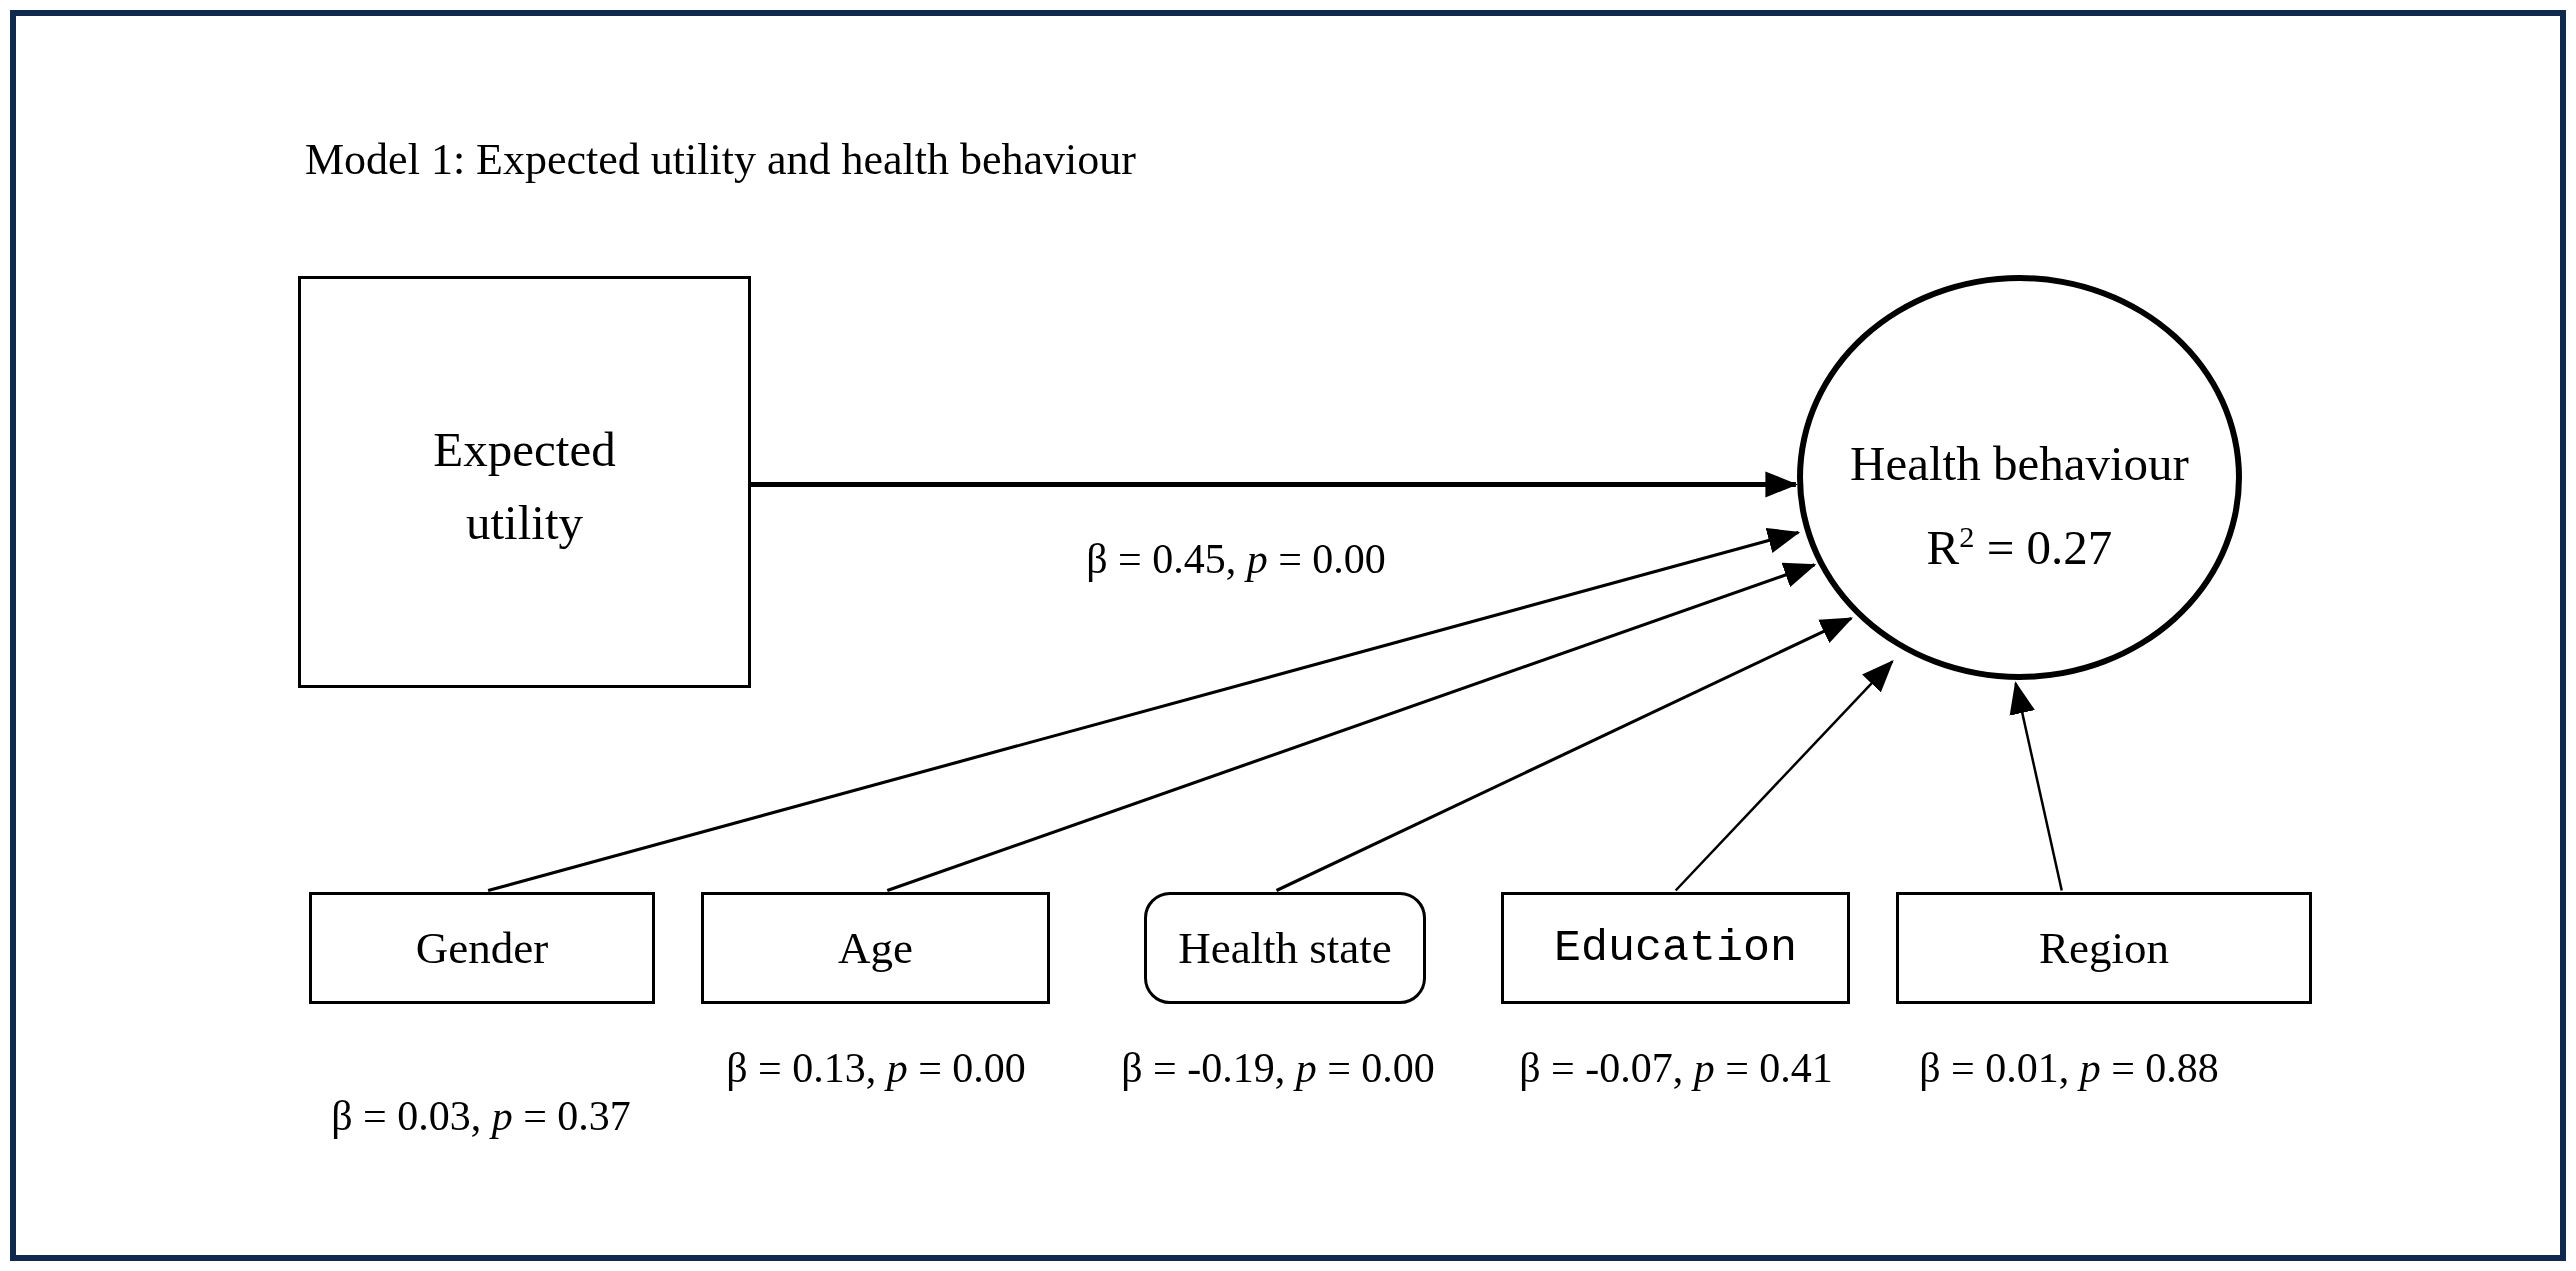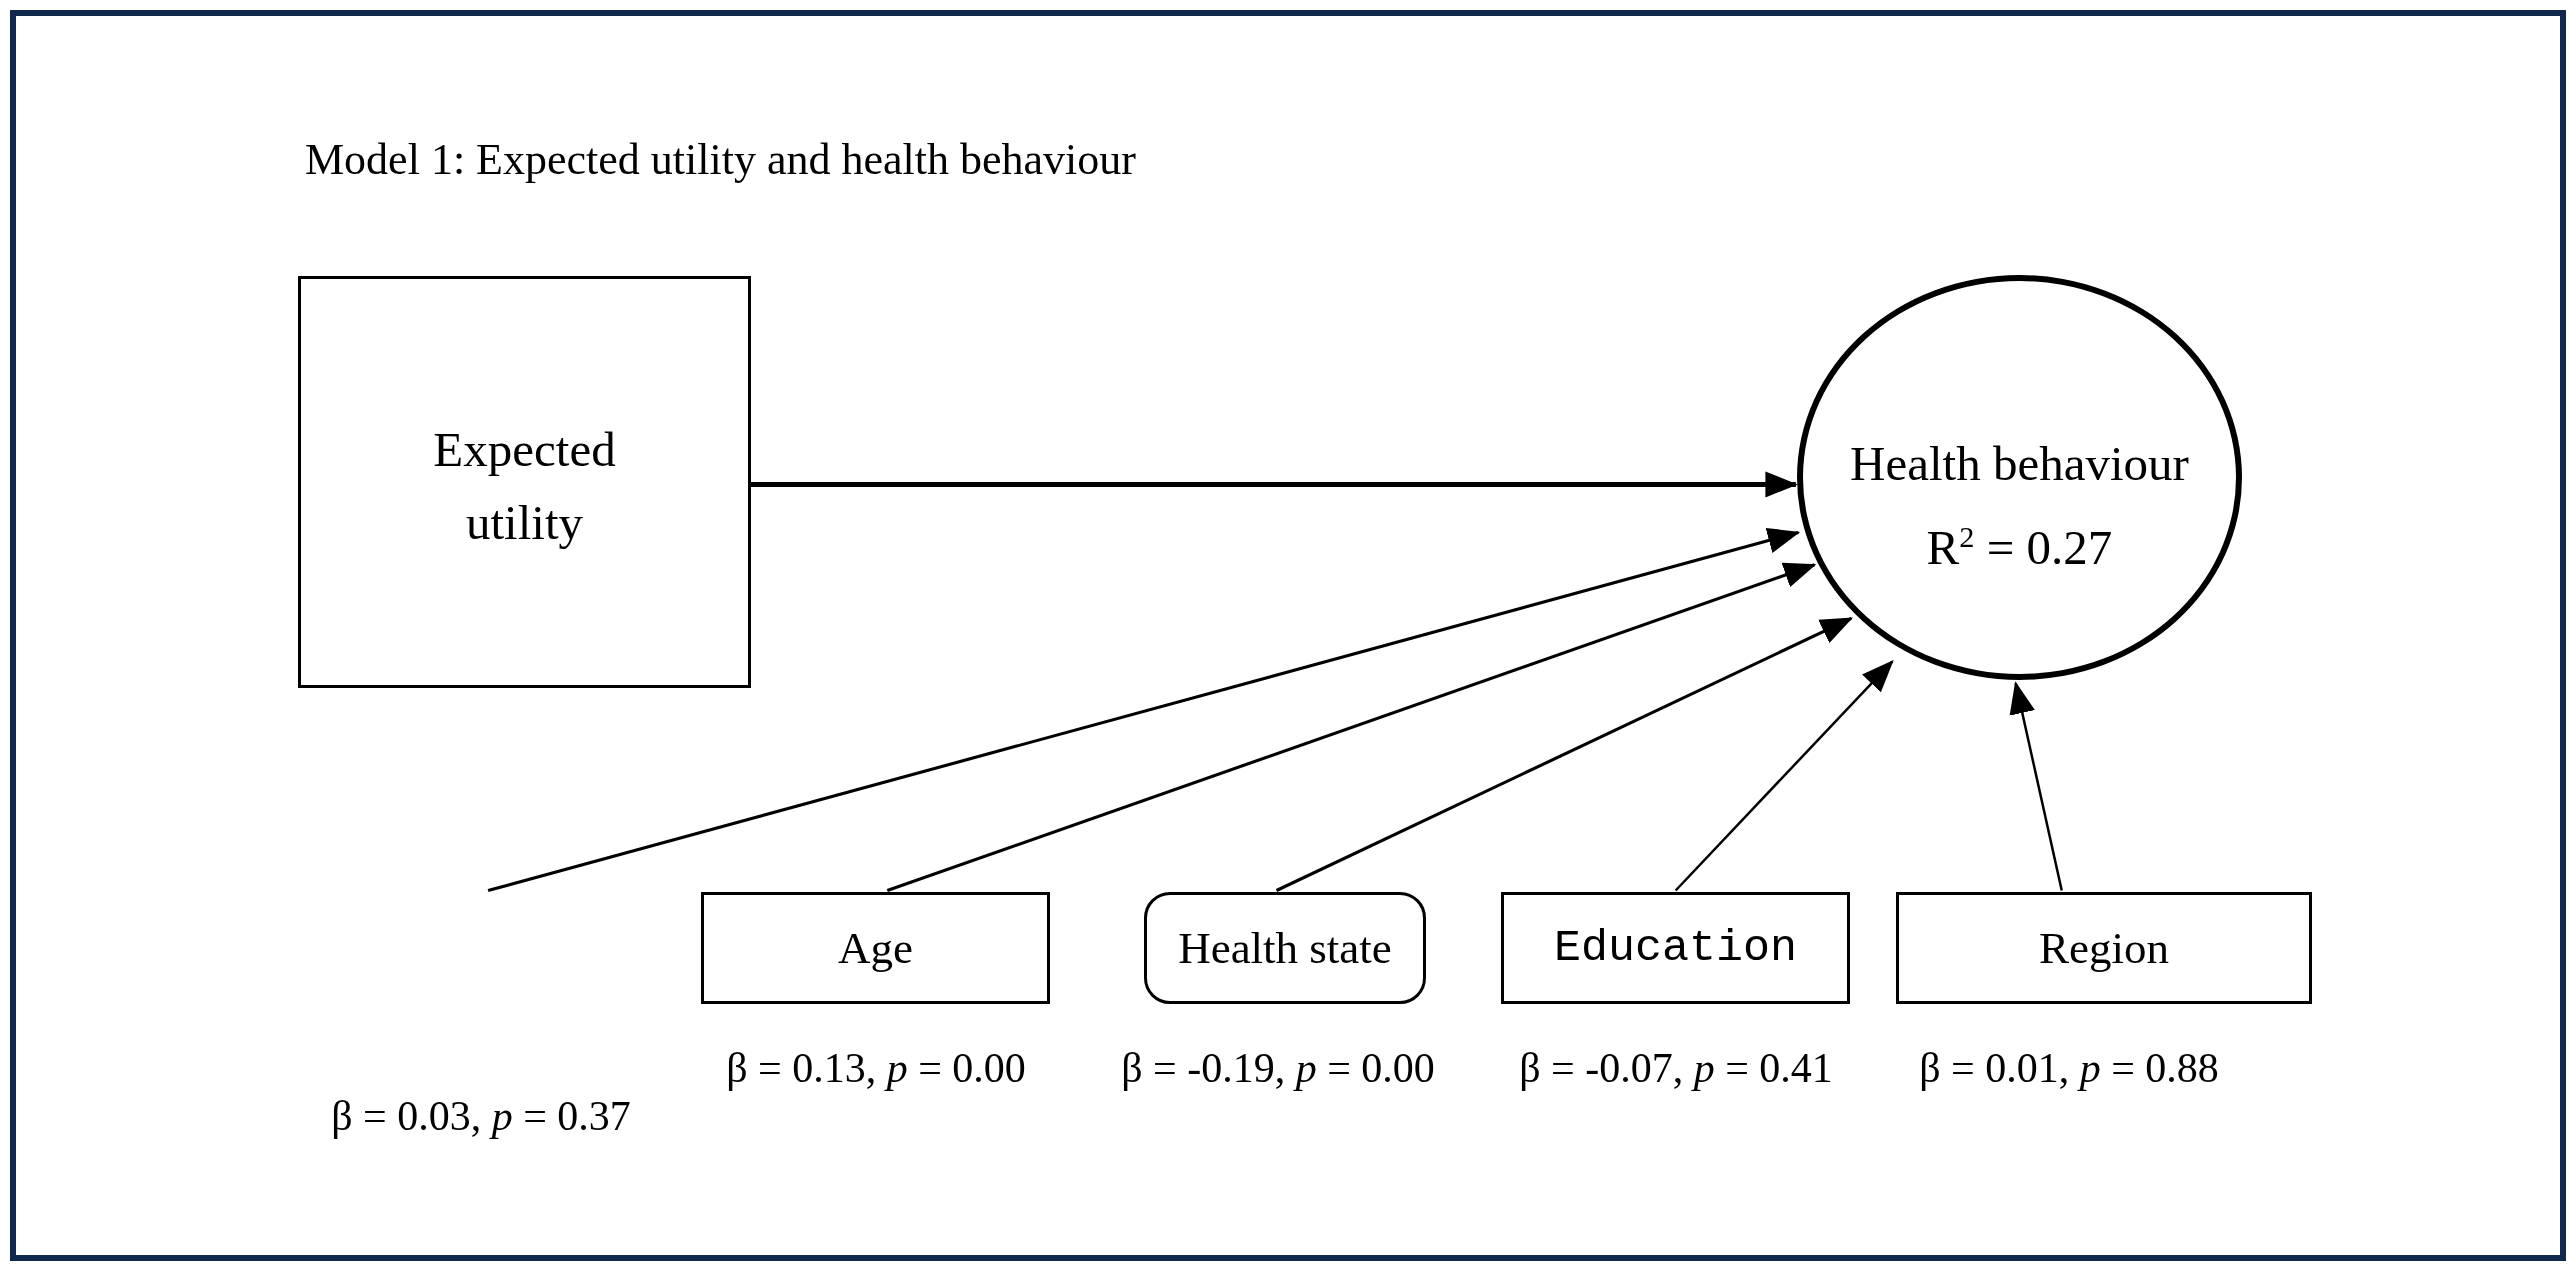--- a/index.html
+++ b/index.html
@@ -117,21 +117,25 @@
   <div class="node predictor">
     <div>Expected</div>
     <div>utility</div>
   </div>
 
   <div class="node outcome">
     <div>Health behaviour</div>
     <div class="r2-line"><span>R</span><sup>2</sup><span> = 0.27</span></div>
   </div>
 
+  <div class="main-coef"><span>β = 0.45, </span><span class="pvar">p</span><span> = 0.00</span></div>
 
+  <div class="node covariate cov-gender">
+    <div>Gender</div>
+  </div>
   <div class="node covariate cov-age">
     <div>Age</div>
   </div>
   <div class="node covariate cov-health">
     <div>Health state</div>
   </div>
   <div class="node covariate cov-education">
     <div>Education</div>
   </div>
   <div class="node covariate cov-region">

